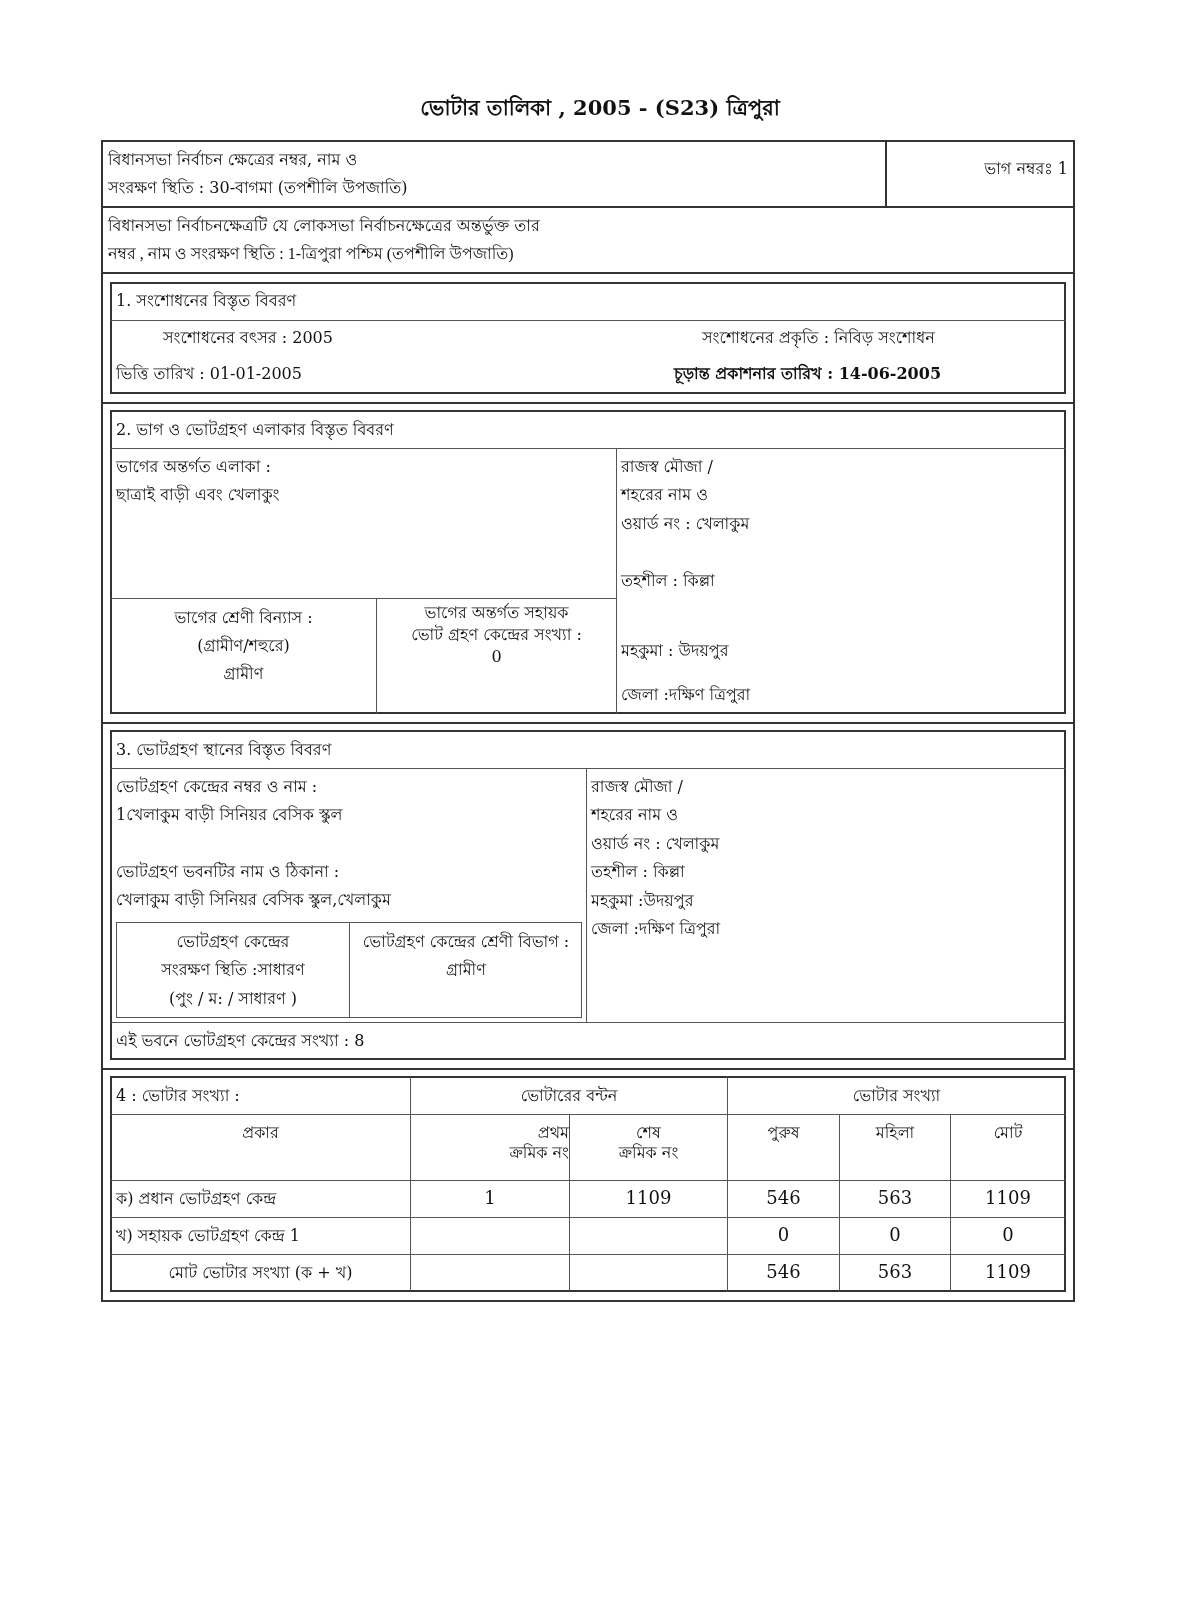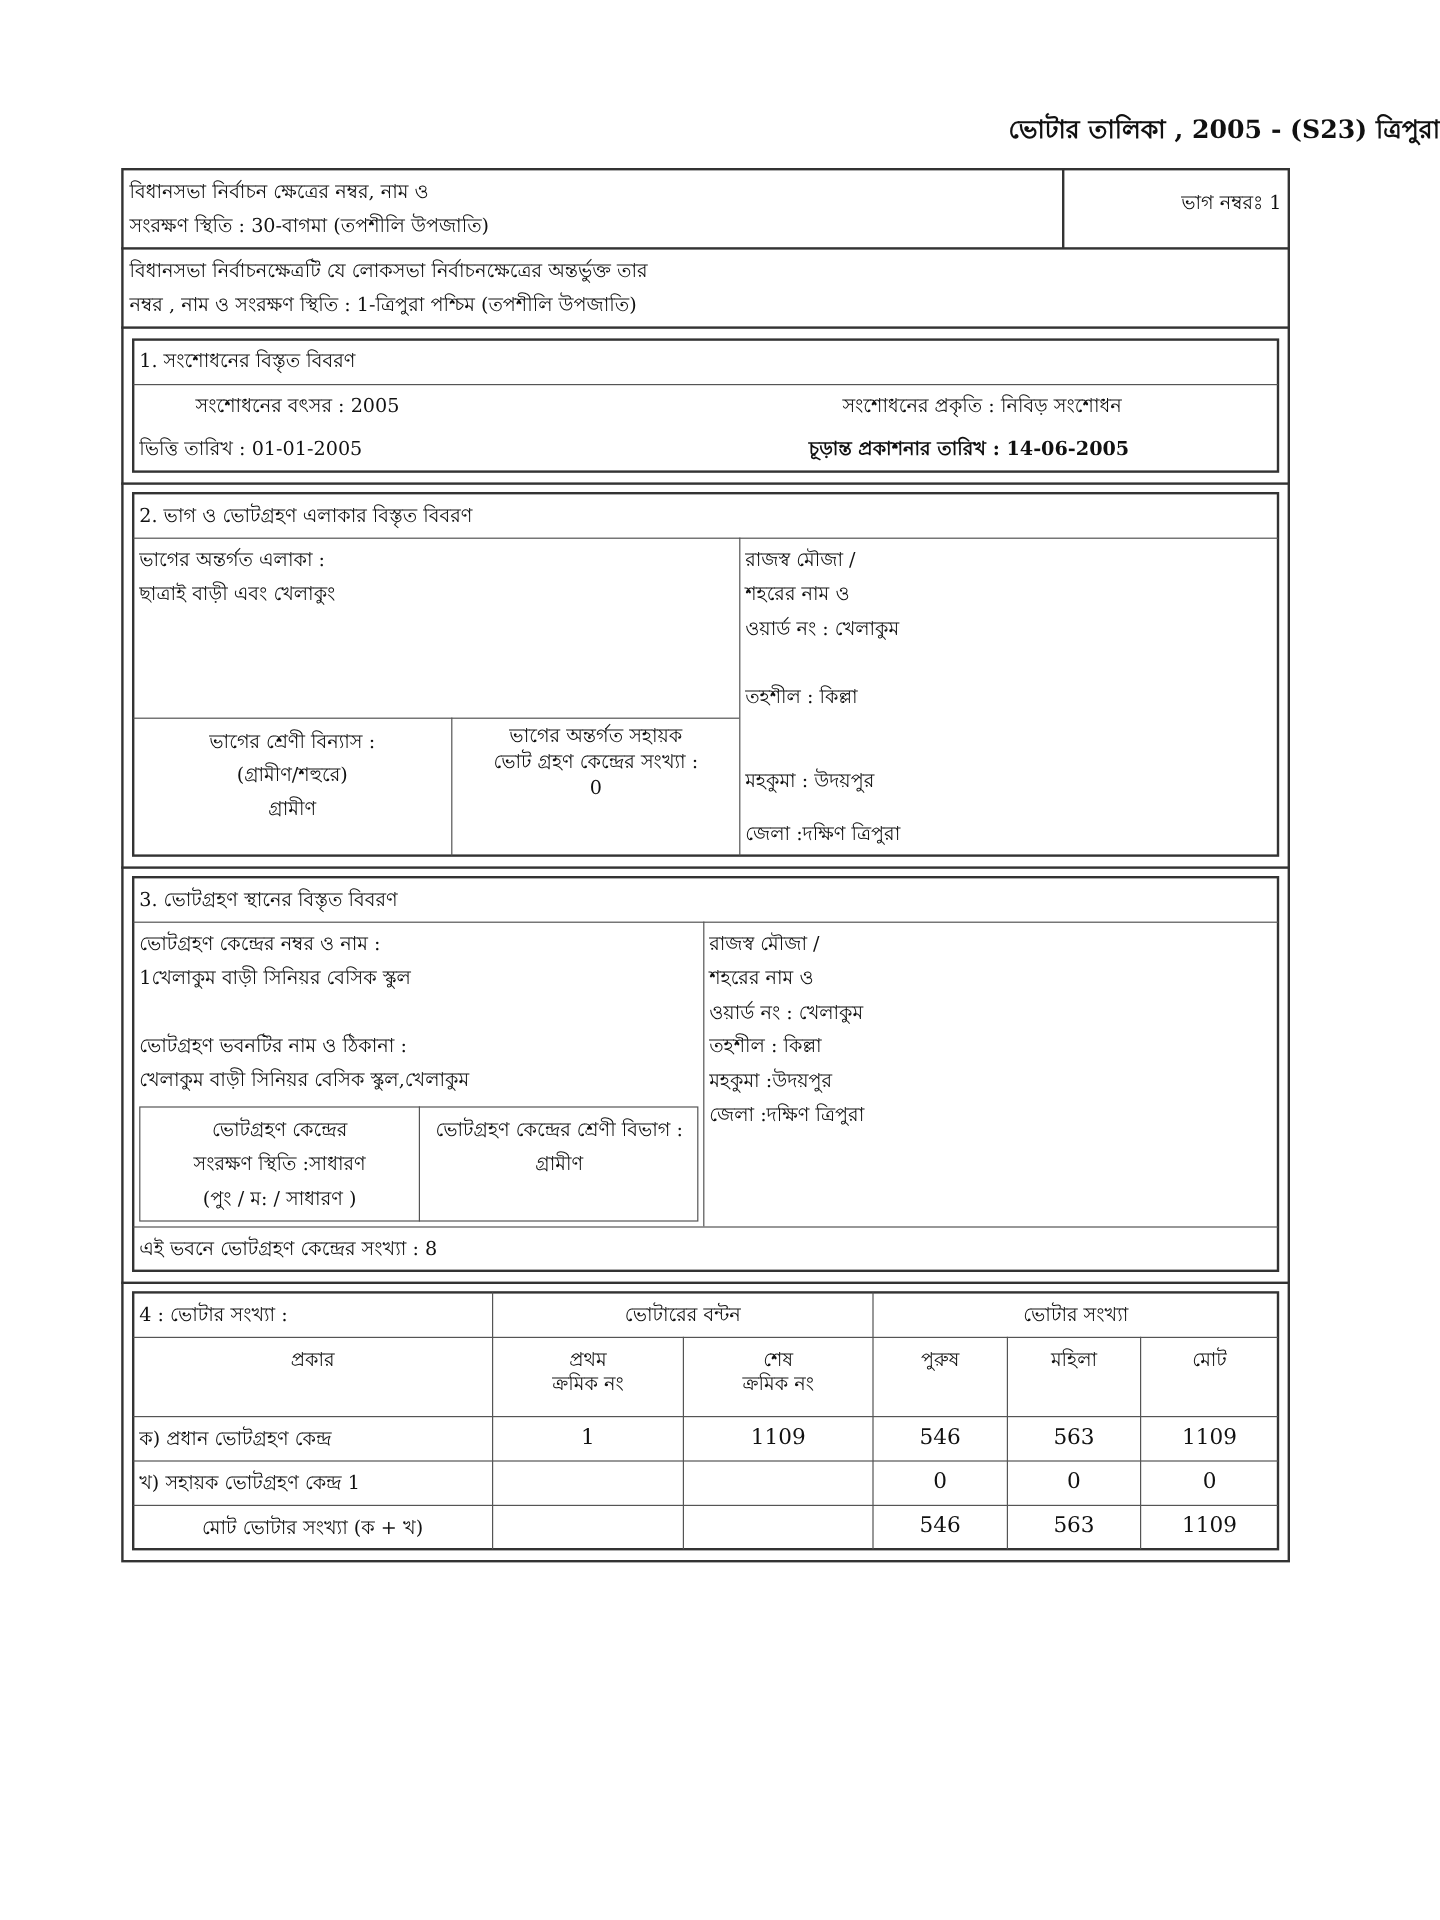--- a/index.html
+++ b/index.html
@@ -1,18 +1,18 @@
 <!DOCTYPE html>
 <html><head>
 <meta charset="utf-8">
 <style>
   html, body { margin:0; padding:0; background:#fff; }
   body { width:1200px; height:1600px; position:relative; font-family:"DejaVu Serif", serif; color:#111; }
   .abs { position:absolute; }
-  .title { left:0; width:1200px; top:92px; text-align:right; font-size:21px; font-weight:bold; }
+  .title { left:0; width:1200px; top:92px; text-align:center; font-size:21px; font-weight:bold; }
   .box { position:absolute; border:2px solid #333; box-sizing:border-box; }
   .thin { border:1px solid #555; }
   .hl { position:absolute; height:0; border-top:2px solid #333; }
   .hl1 { position:absolute; height:0; border-top:1px solid #555; }
   .vl { position:absolute; width:0; border-left:2px solid #333; }
   .vl1 { position:absolute; width:0; border-left:1px solid #555; }
   .t { position:absolute; font-size:16px; white-space:nowrap; line-height:20px; }
   .c { text-align:center; }
   .num { font-size:18px; }
 </style>
@@ -22,21 +22,21 @@
 <div class="abs title">ভোটার তালিকা , 2005 - (S23) ত্রিপুরা</div>
 
 <div class="box" style="left:101px;top:140px;width:974px;height:1162px;"></div>
 
 <div class="vl" style="left:885px;top:140px;height:67px;"></div>
 <div class="hl" style="left:101px;top:206px;width:974px;"></div>
 <div class="t" style="left:108px;top:150px;">বিধানসভা নির্বাচন ক্ষেত্রের নম্বর, নাম ও</div>
 <div class="t" style="left:108px;top:178px;">সংরক্ষণ স্থিতি : 30-বাগমা  (তপশীলি উপজাতি)</div>
 <div class="t" style="right:132px;top:159px;">ভাগ নম্বরঃ 1</div>
 <div class="t" style="left:108px;top:216px;">বিধানসভা নির্বাচনক্ষেত্রটি যে লোকসভা নির্বাচনক্ষেত্রের অন্তর্ভুক্ত তার</div>
-<div class="t" style="left:108px;top:244px;">নম্বর , নাম ও সংরক্ষণ স্থিতি : 1-ত্রিপুরা পশ্চিম  (তপশীলি উপজাতি)</div>
+<div class="t" style="left:108px;top:244px;font-family:Liberation Serif, serif;">নম্বর , নাম ও সংরক্ষণ স্থিতি : 1-ত্রিপুরা পশ্চিম  (তপশীলি উপজাতি)</div>
 <div class="hl" style="left:101px;top:272px;width:974px;"></div>
 
 <div class="box" style="left:110px;top:282px;width:956px;height:112px;"></div>
 <div class="hl1" style="left:111px;top:320px;width:954px;"></div>
 <div class="t" style="left:116px;top:291px;">1. সংশোধনের বিস্তৃত বিবরণ</div>
 <div class="t" style="left:116px;top:328px;margin-left:47px;">সংশোধনের বৎসর : 2005</div>
 <div class="t" style="left:702px;top:328px;">সংশোধনের প্রকৃতি  : নিবিড় সংশোধন</div>
 <div class="t" style="left:116px;top:364px;text-align:right;">ভিত্তি তারিখ  :  01-01-2005</div>
 <div class="t" style="left:674px;top:364px;font-weight:bold;">চূড়ান্ত প্রকাশনার তারিখ : 14-06-2005</div>
 <div class="hl" style="left:101px;top:402px;width:974px;"></div>
@@ -96,21 +96,21 @@
 <div class="vl1" style="left:410px;top:1077px;height:214px;"></div>
 <div class="vl1" style="left:569px;top:1114px;height:177px;"></div>
 <div class="vl1" style="left:727px;top:1077px;height:214px;"></div>
 <div class="vl1" style="left:839px;top:1114px;height:177px;"></div>
 <div class="vl1" style="left:950px;top:1114px;height:177px;"></div>
 
 <div class="t" style="left:116px;top:1086px;">4 : ভোটার সংখ্যা  :</div>
 <div class="t c" style="left:411px;width:316px;top:1086px;">ভোটারের বন্টন</div>
 <div class="t c" style="left:728px;width:337px;top:1086px;">ভোটার সংখ্যা</div>
 <div class="t c" style="left:111px;width:299px;top:1123px;">প্রকার</div>
-<div class="t c" style="left:411px;width:158px;top:1123px;"><span>প্রথম</span><br><span>ক্রমিক নং</span></div>
+<div class="t c" style="left:411px;width:158px;top:1123px;text-align:right;"><span>প্রথম</span><br><span>ক্রমিক নং</span></div>
 <div class="t c" style="left:570px;width:157px;top:1123px;"><span>শেষ</span><br><span>ক্রমিক নং</span></div>
 <div class="t c" style="left:728px;width:111px;top:1123px;">পুরুষ</div>
 <div class="t c" style="left:840px;width:110px;top:1123px;">মহিলা</div>
 <div class="t c" style="left:951px;width:114px;top:1123px;">মোট</div>
 
 <div class="t" style="left:116px;top:1189px;">ক) প্রধান ভোটগ্রহণ কেন্দ্র</div>
 <div class="t c num" style="left:411px;width:158px;top:1188px;">1</div>
 <div class="t c num" style="left:570px;width:157px;top:1188px;">1109</div>
 <div class="t c num" style="left:728px;width:111px;top:1188px;">546</div>
 <div class="t c num" style="left:840px;width:110px;top:1188px;">563</div>

